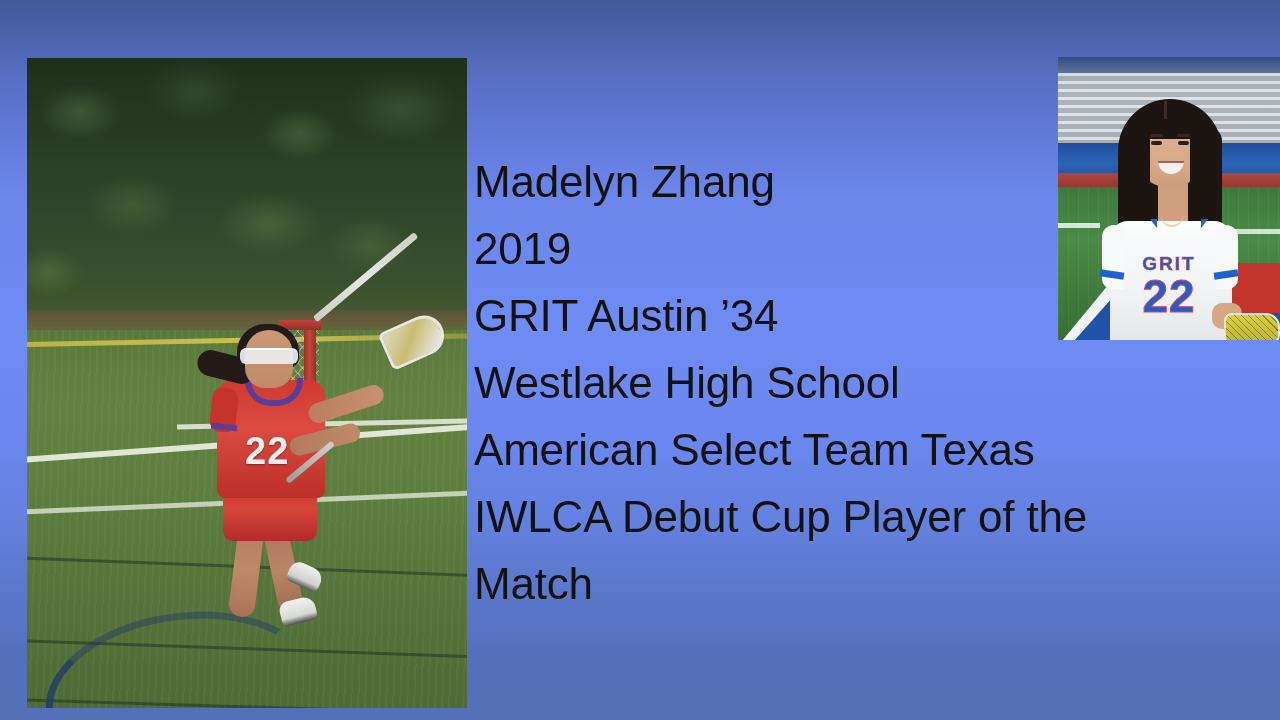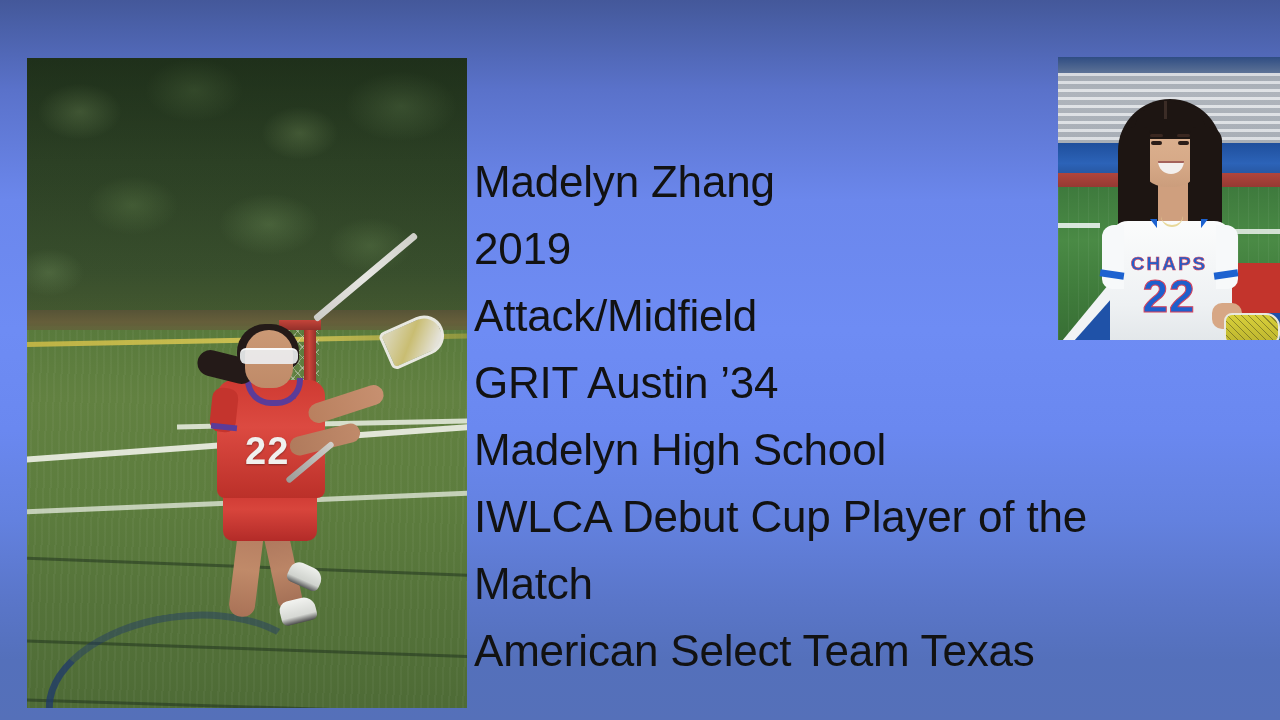--- a/index.html
+++ b/index.html
@@ -757,29 +757,28 @@
     <div class="pp-smile"></div>
     <div class="pp-hairfront-l"></div>
     <div class="pp-hairfront-r"></div>
     <div class="pp-jersey"></div>
     <div class="pp-sleeve-l"></div>
     <div class="pp-sleeve-r"></div>
     <div class="pp-cuff-l"></div>
     <div class="pp-cuff-r"></div>
     <div class="pp-vneck"></div>
     <div class="pp-necklace"></div>
-    <div class="pp-chaps">CHAPS</div>
+    <div class="pp-chaps">GRIT</div>
     <div class="pp-num">22</div>
     <div class="pp-hand"></div>
     <div class="pp-meshhead"></div>
   </div>
 
   <div class="text-block">
     <div class="text-line">Madelyn Zhang</div>
     <div class="text-line">2019</div>
-    <div class="text-line">Attack/Midfield</div>
     <div class="text-line">GRIT Austin ’34</div>
-    <div class="text-line">Madelyn High School</div>
+    <div class="text-line">Westlake High School</div>
+    <div class="text-line">American Select Team Texas</div>
     <div class="text-line wrap">IWLCA Debut Cup Player of the Match</div>
-    <div class="text-line">American Select Team Texas</div>
   </div>
 
 </div>
 
 </body></html>

